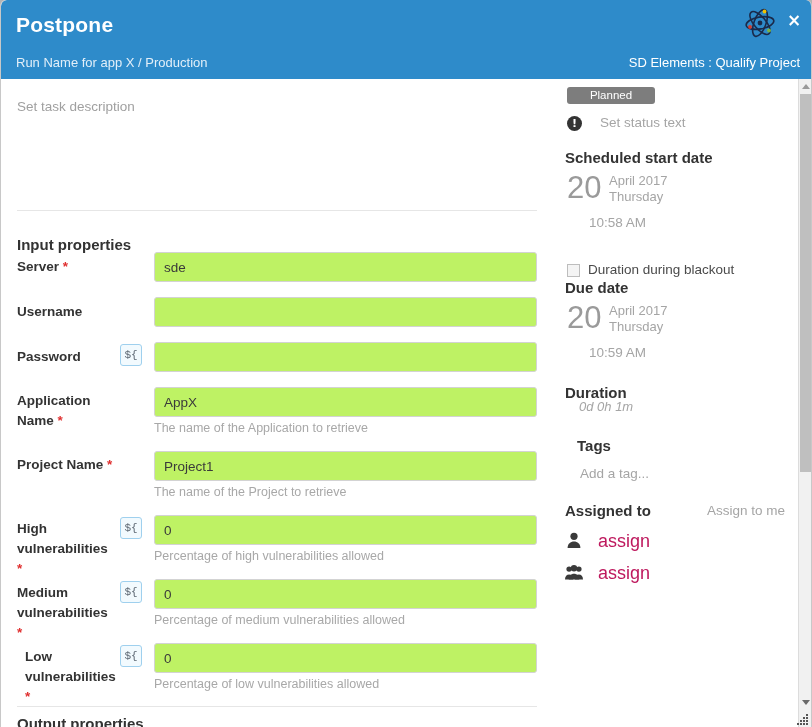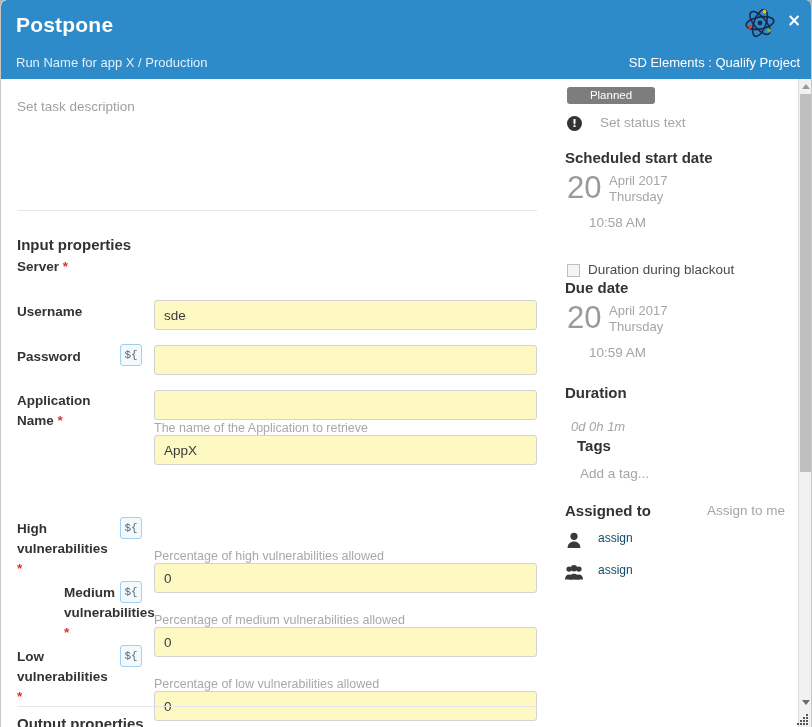--- a/index.html
+++ b/index.html
@@ -167,28 +167,27 @@
     box-sizing: border-box;
   }
 
   .finput {
     position: absolute;
     left: 153px;
     width: 383px;
     height: 30px;
     border: 1px solid #d3d3d3;
     border-radius: 3px;
-    background: #fef9c3;
+    background: #bef264;
     box-sizing: border-box;
     font-family: "Liberation Sans", sans-serif;
     font-size: 13.5px;
     color: #3a3a3a;
     padding: 11px 9px;
     outline: none;
-    margin-top: 48px;
   }
   .finput::placeholder { color: #b8b8b8; }
 
   .fhint {
     position: absolute;
     left: 153px;
     font-size: 12.5px;
     color: #a8a8a8;
   }
 
@@ -340,22 +339,22 @@
     position: absolute;
     left: 8px;
     top: 0;
     width: 18px;
     height: 18px;
   }
   .assign-label {
     position: absolute;
     left: 41px;
     top: 0;
-    font-size: 12px;
-    color: #0c4a6e;
+    font-size: 18px;
+    color: #be185d;
     cursor: pointer;
   }
 
   
   .scrollbar {
     position: absolute;
     left: 797px;
     top: 79px;
     width: 15px;
     height: 648px;
@@ -457,41 +456,48 @@
         </div>
 
         <div class="frow" style="top:308px;height:52px;">
           <div class="flabel" style="top:4px;">
             <span>Application Name</span> <span class="req">*</span>
           </div>
           <input class="finput" style="top: 0px;" value="AppX">
           <div class="fhint" style="top:34px;">The name of the Application to retrieve</div>
         </div>
 
+        <div class="frow" style="top:372px;height:52px;">
+          <div class="flabel" style="top:4px;">
+            <span>Project Name</span><span class="req"> *</span>
+          </div>
+          <input class="finput" style="top: 0px;" value="Project1">
+          <div class="fhint" style="top:34px;">The name of the Project to retrieve</div>
+        </div>
 
         <div class="frow" style="top:436px;height:52px;">
           <div class="flabel" style="top:4px;width:96px;">
             <span>High vulnerabilities</span><span class="req"> *</span>
           </div>
           <div class="varbtn" style="left:119px;top:2px;">${</div>
           <input class="finput" style="top: 0px;" value="0">
           <div class="fhint" style="top:34px;">Percentage of high vulnerabilities allowed</div>
         </div>
 
         <div class="frow" style="top:500px;height:52px;">
-          <div class="flabel" style="top:4px;width:96px;margin-left:47px;">
+          <div class="flabel" style="top:4px;width:96px;">
             <span>Medium vulnerabilities</span><span class="req"> *</span>
           </div>
           <div class="varbtn" style="left:119px;top:2px;">${</div>
           <input class="finput" style="top: 0px;" value="0">
           <div class="fhint" style="top:34px;">Percentage of medium vulnerabilities allowed</div>
         </div>
 
         <div class="frow" style="top:564px;height:52px;">
-          <div class="flabel" style="top:4px;width:96px;">
+          <div class="flabel" style="top:4px;width:96px;margin-left:8px;">
             <span>Low vulnerabilities</span><span class="req"> *</span>
           </div>
           <div class="varbtn" style="left:119px;top:2px;">${</div>
           <input class="finput" style="top: 0px;" value="0">
           <div class="fhint" style="top:34px;">Percentage of low vulnerabilities allowed</div>
         </div>
 
         <div class="divider d2"></div>
         <div class="section-title st-output">Output properties</div>
 
@@ -521,21 +527,21 @@
 
         <div class="r-heading" style="top:200px;">Due date</div>
         <div class="date-block" style="top:222px;height:62px;width:240px;">
           <div class="date-day">20</div>
           <div class="date-my">April 2017</div>
           <div class="date-dow">Thursday</div>
           <div class="date-time">10:59 AM</div>
         </div>
 
         <div class="r-heading" style="top:305px;">Duration</div>
-        <div class="duration-val" style="top:340px;">0d 0h 1m</div>
+        <div class="duration-val" style="top:320px;margin-left:8px;">0d 0h 1m</div>
 
         <div class="r-heading" style="top:358px;left:20px;">Tags</div>
         <div class="tag-add" style="top:387px;">Add a tag...</div>
 
         <div class="r-heading" style="top:423px;">Assigned to</div>
         <div class="assign-me" style="top:424px;">Assign to me</div>
 
         <div class="assign-row" style="top:452px;">
           <div class="assign-icon">
             <svg viewBox="0 0 18 18" width="18" height="18">

